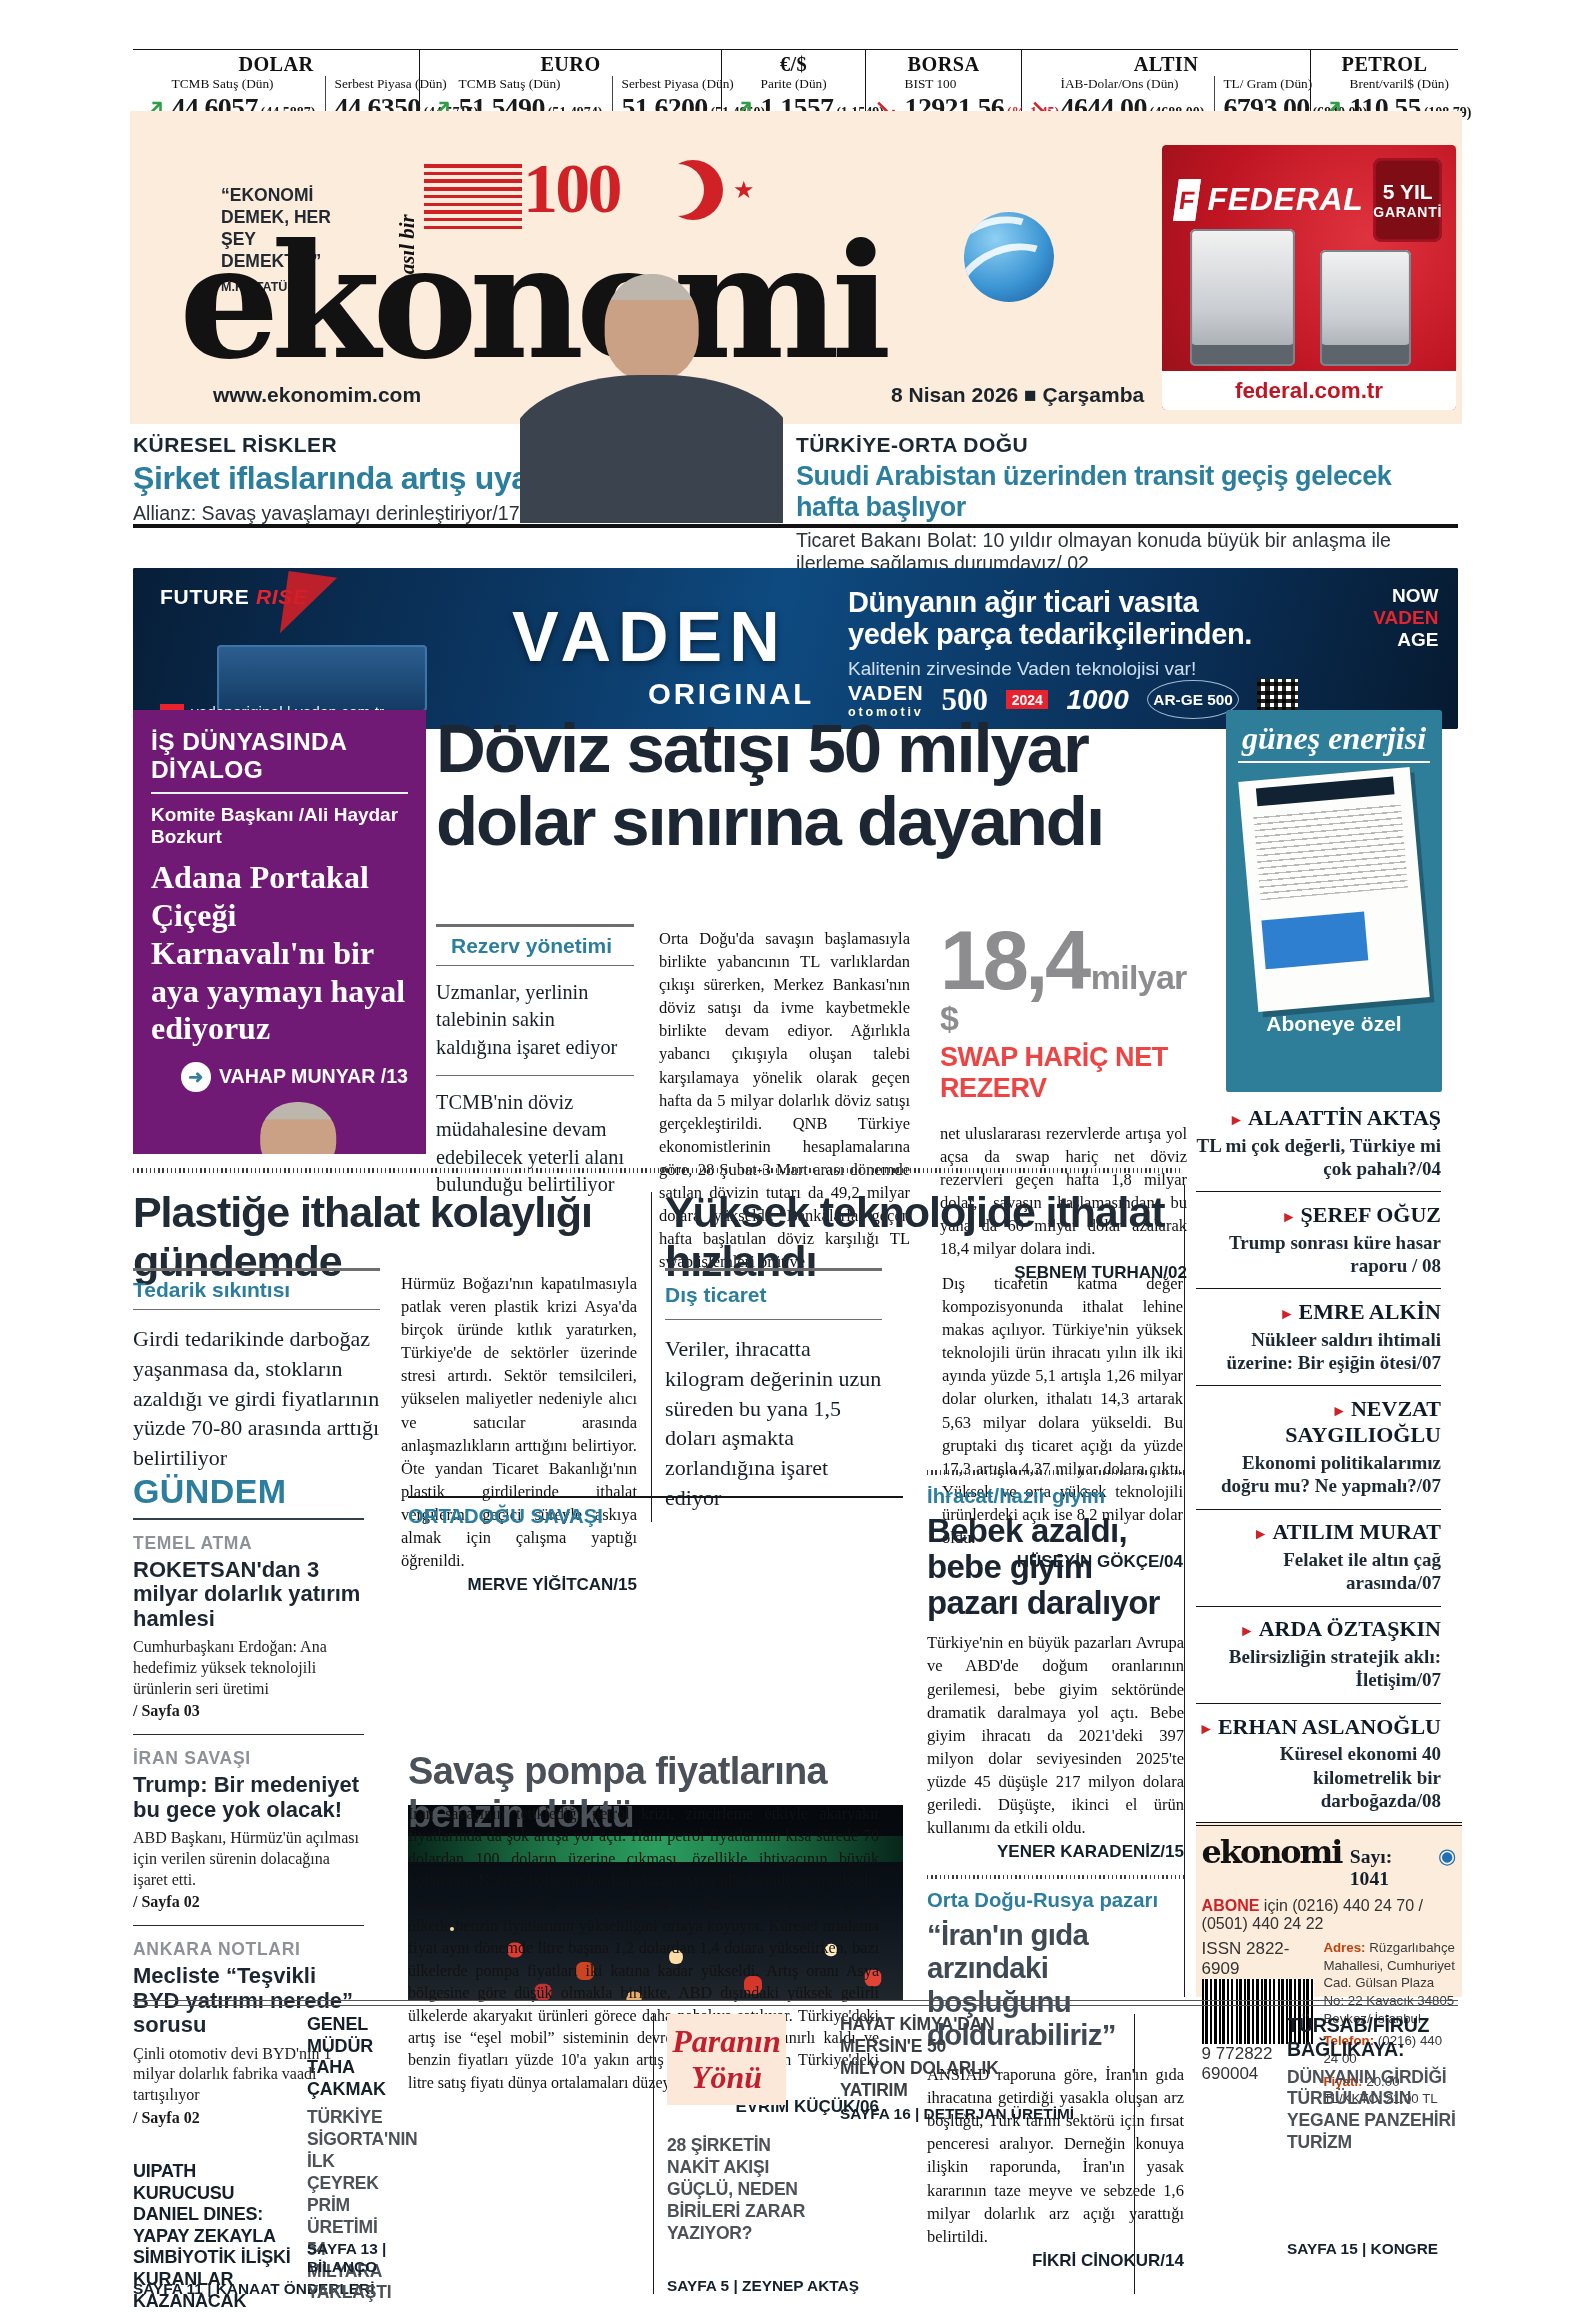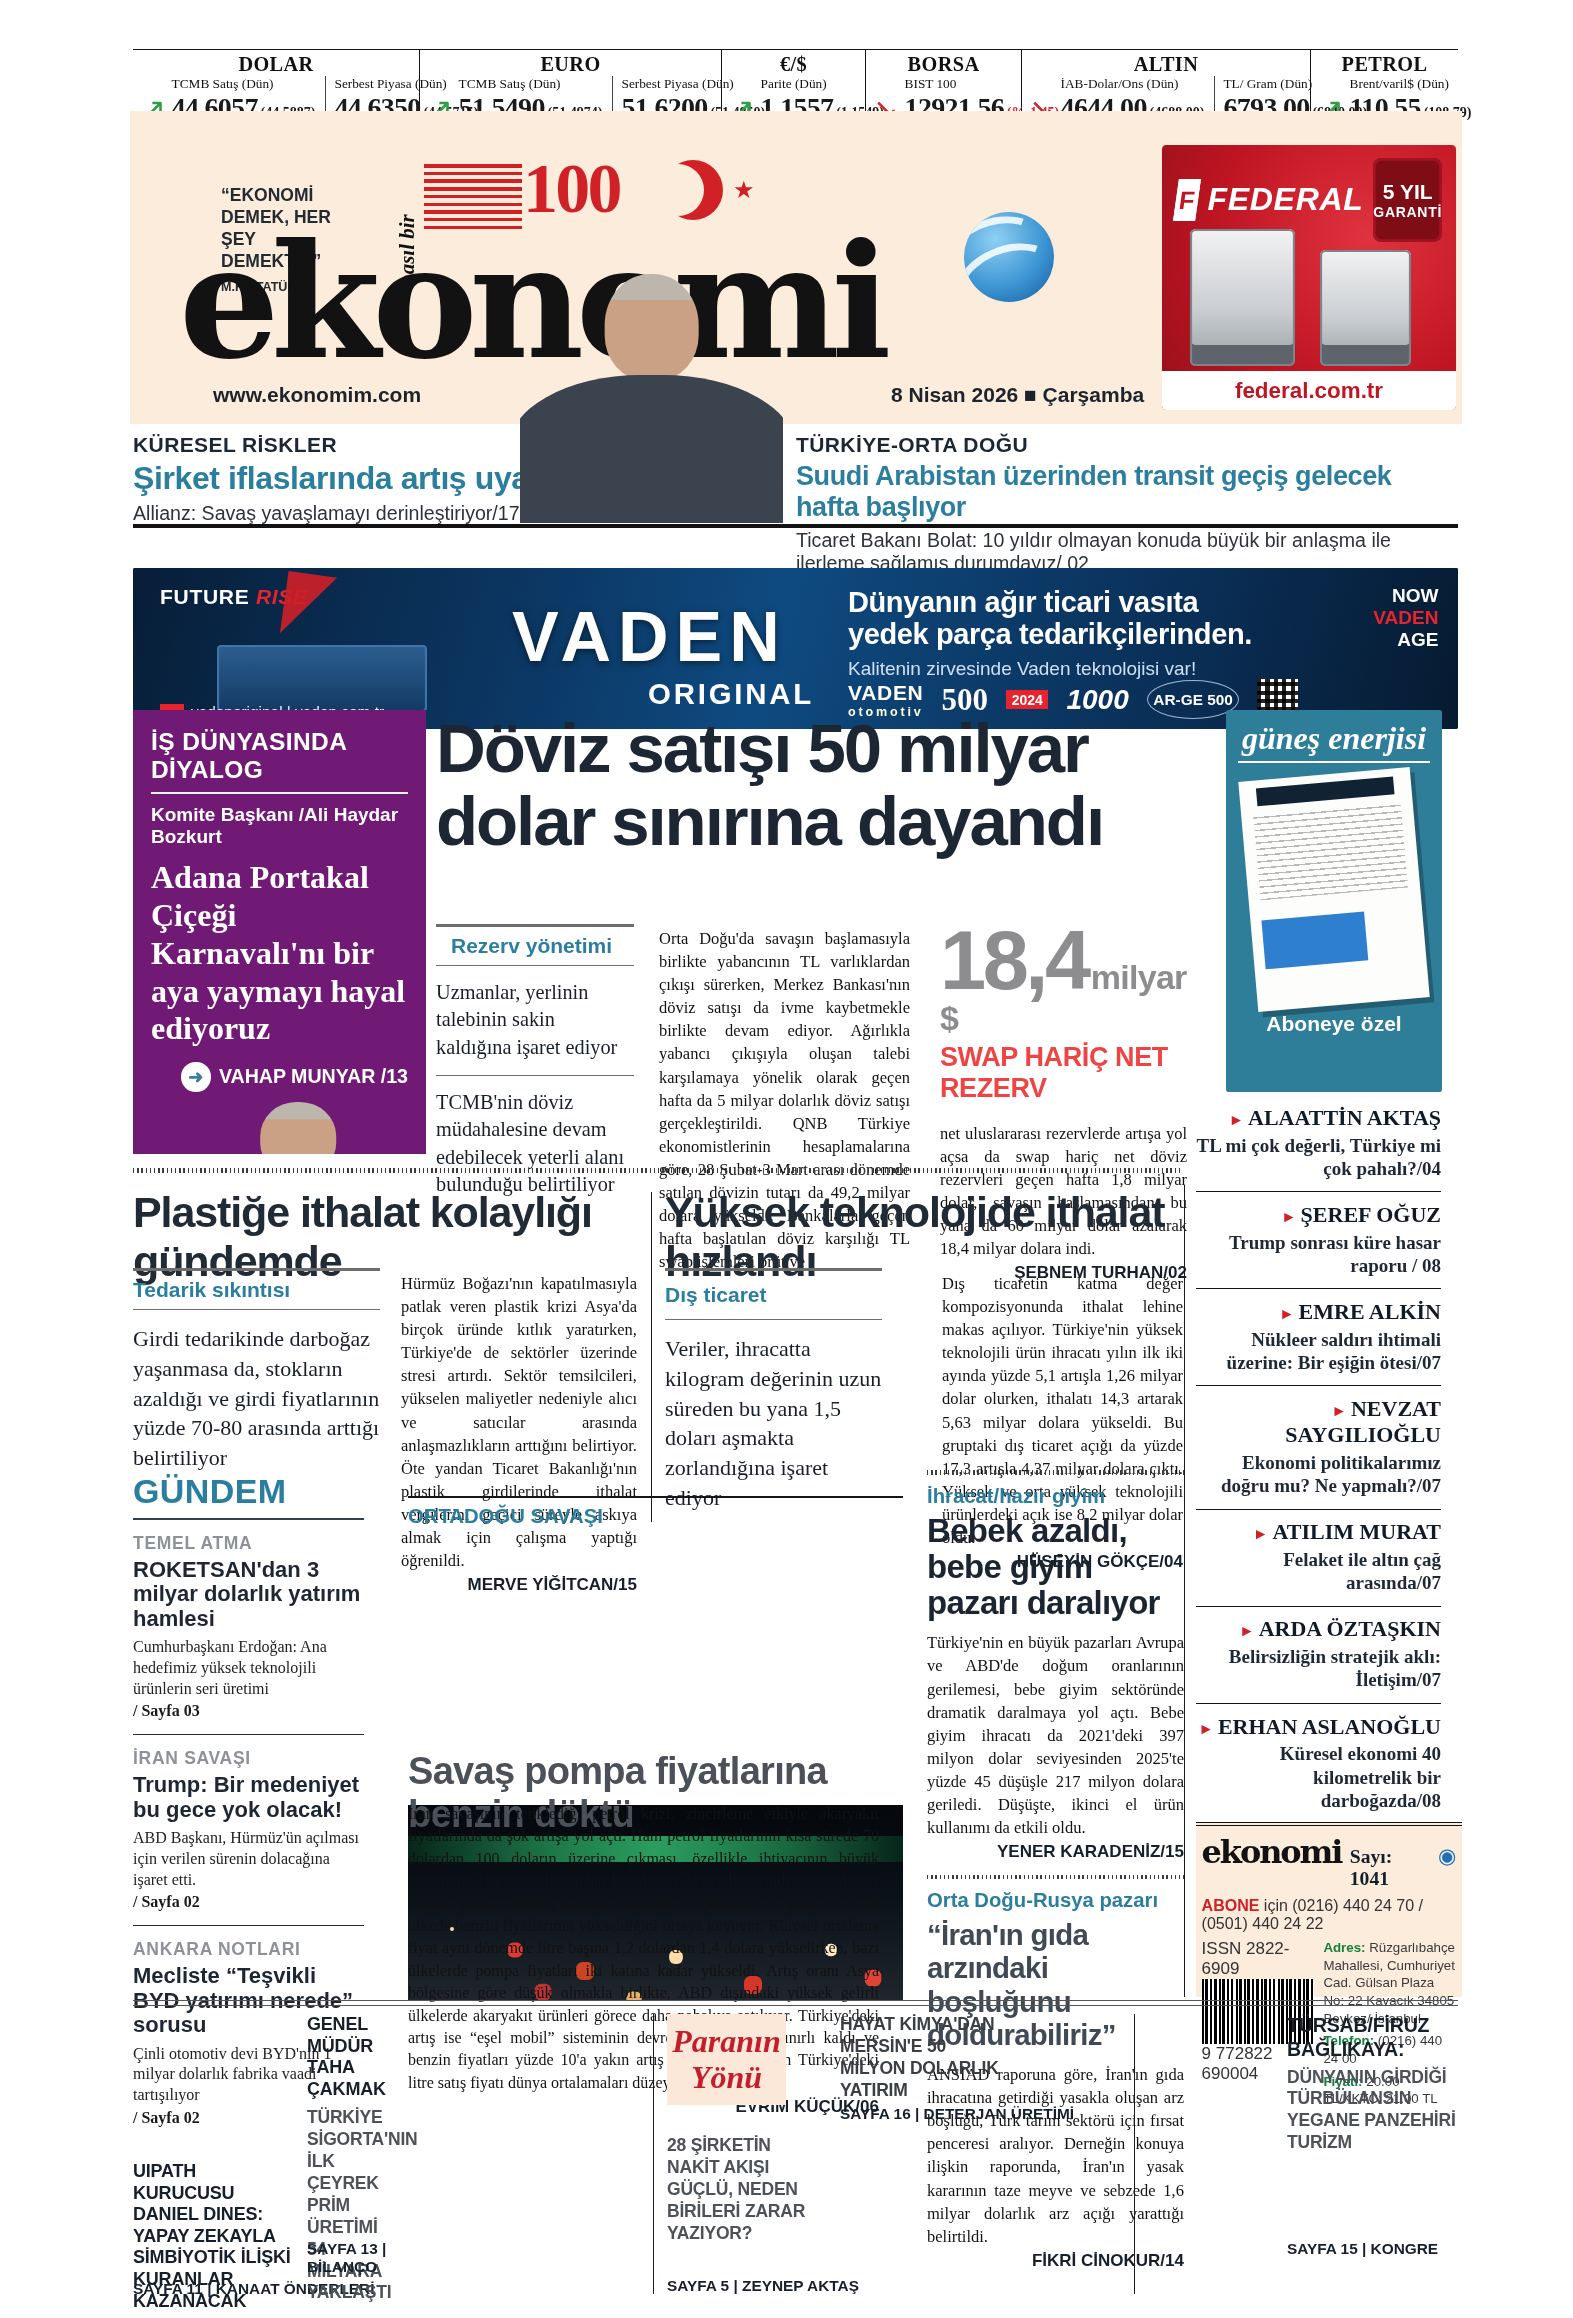--- a/index.html
+++ b/index.html
@@ -156,21 +156,21 @@
   
   .imprint{border-top:4.9px double #111;padding-top:11.2px;}
   .implogo{font-family:"DejaVu Serif","Liberation Serif",serif;font-weight:bold;font-size:32px;letter-spacing:-2.1px;color:#121212;}
   .impissue{font-family:"Liberation Serif",serif;font-weight:bold;font-size:19.6px;color:#13202c;}
   .target{color:#1d6fb8;font-size:21px;}
   .impabone{font-size:16px;color:#333;margin-top:7px;}
   .impabone .red{color:#d02127;font-weight:bold;}
   .impissn{font-size:17px;color:#333;}
   .barcode{width:112px;height:65px;background:repeating-linear-gradient(90deg,#000 0 2.1px,#fff 2.1px 3.5px,#000 3.5px 6.3px,#fff 6.3px 8.4px);}
   .impsmall{font-size:13.3px;color:#3a3a3a;line-height:1.35;}
-  .impsmall .lb{font-weight:bold;color:#15803d;}
+  .impsmall .lb{font-weight:bold;color:#c2410c;}
 
   
   .botrule{height:4.2px;border-top:1.4px solid #555;border-bottom:1.4px solid #555;}
   .bhead{font-size:18px;font-weight:bold;color:#16202a;line-height:1.2;letter-spacing:-0.2px;}
   .bbody{font-size:17.5px;font-weight:bold;color:#4c5258;line-height:1.25;letter-spacing:-0.2px;}
   .bfoot{font-size:15.4px;font-weight:bold;color:#14202c;}
   .pyonu{background:#fbe8d8;display:flex;align-items:center;justify-content:center;text-align:center;}
   .pyonu span{font-family:"Liberation Serif",serif;font-weight:bold;font-style:italic;font-size:32px;color:#c41e2c;line-height:1.1;}
 </style>
 </head>

